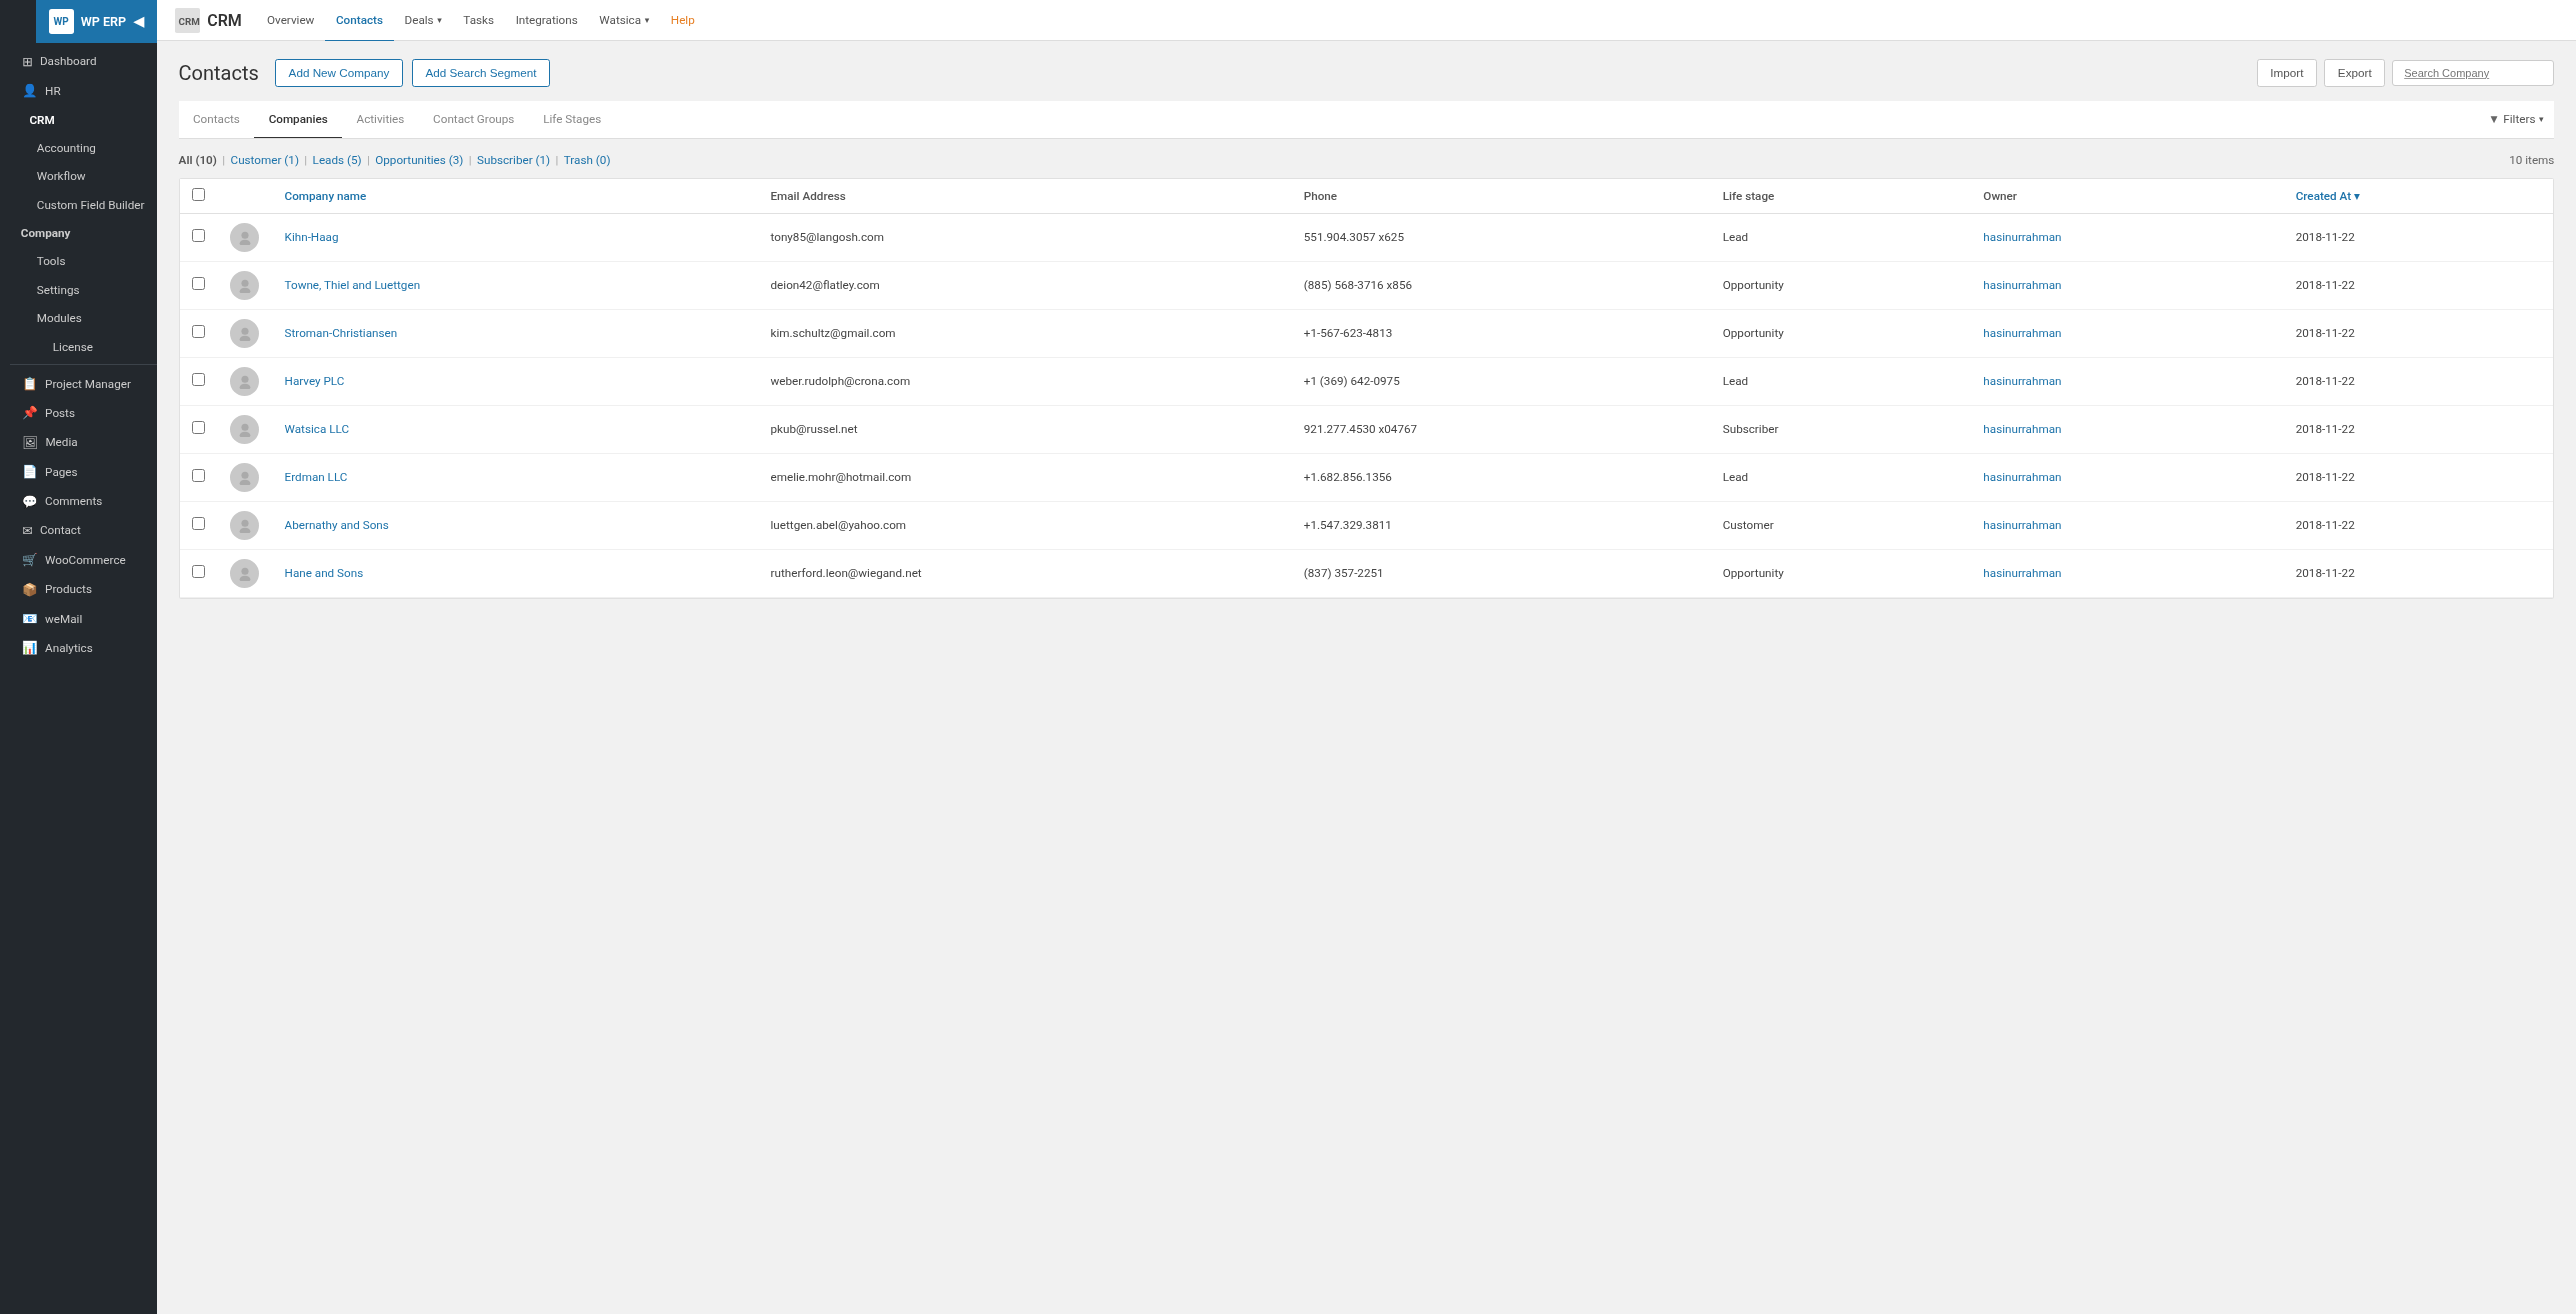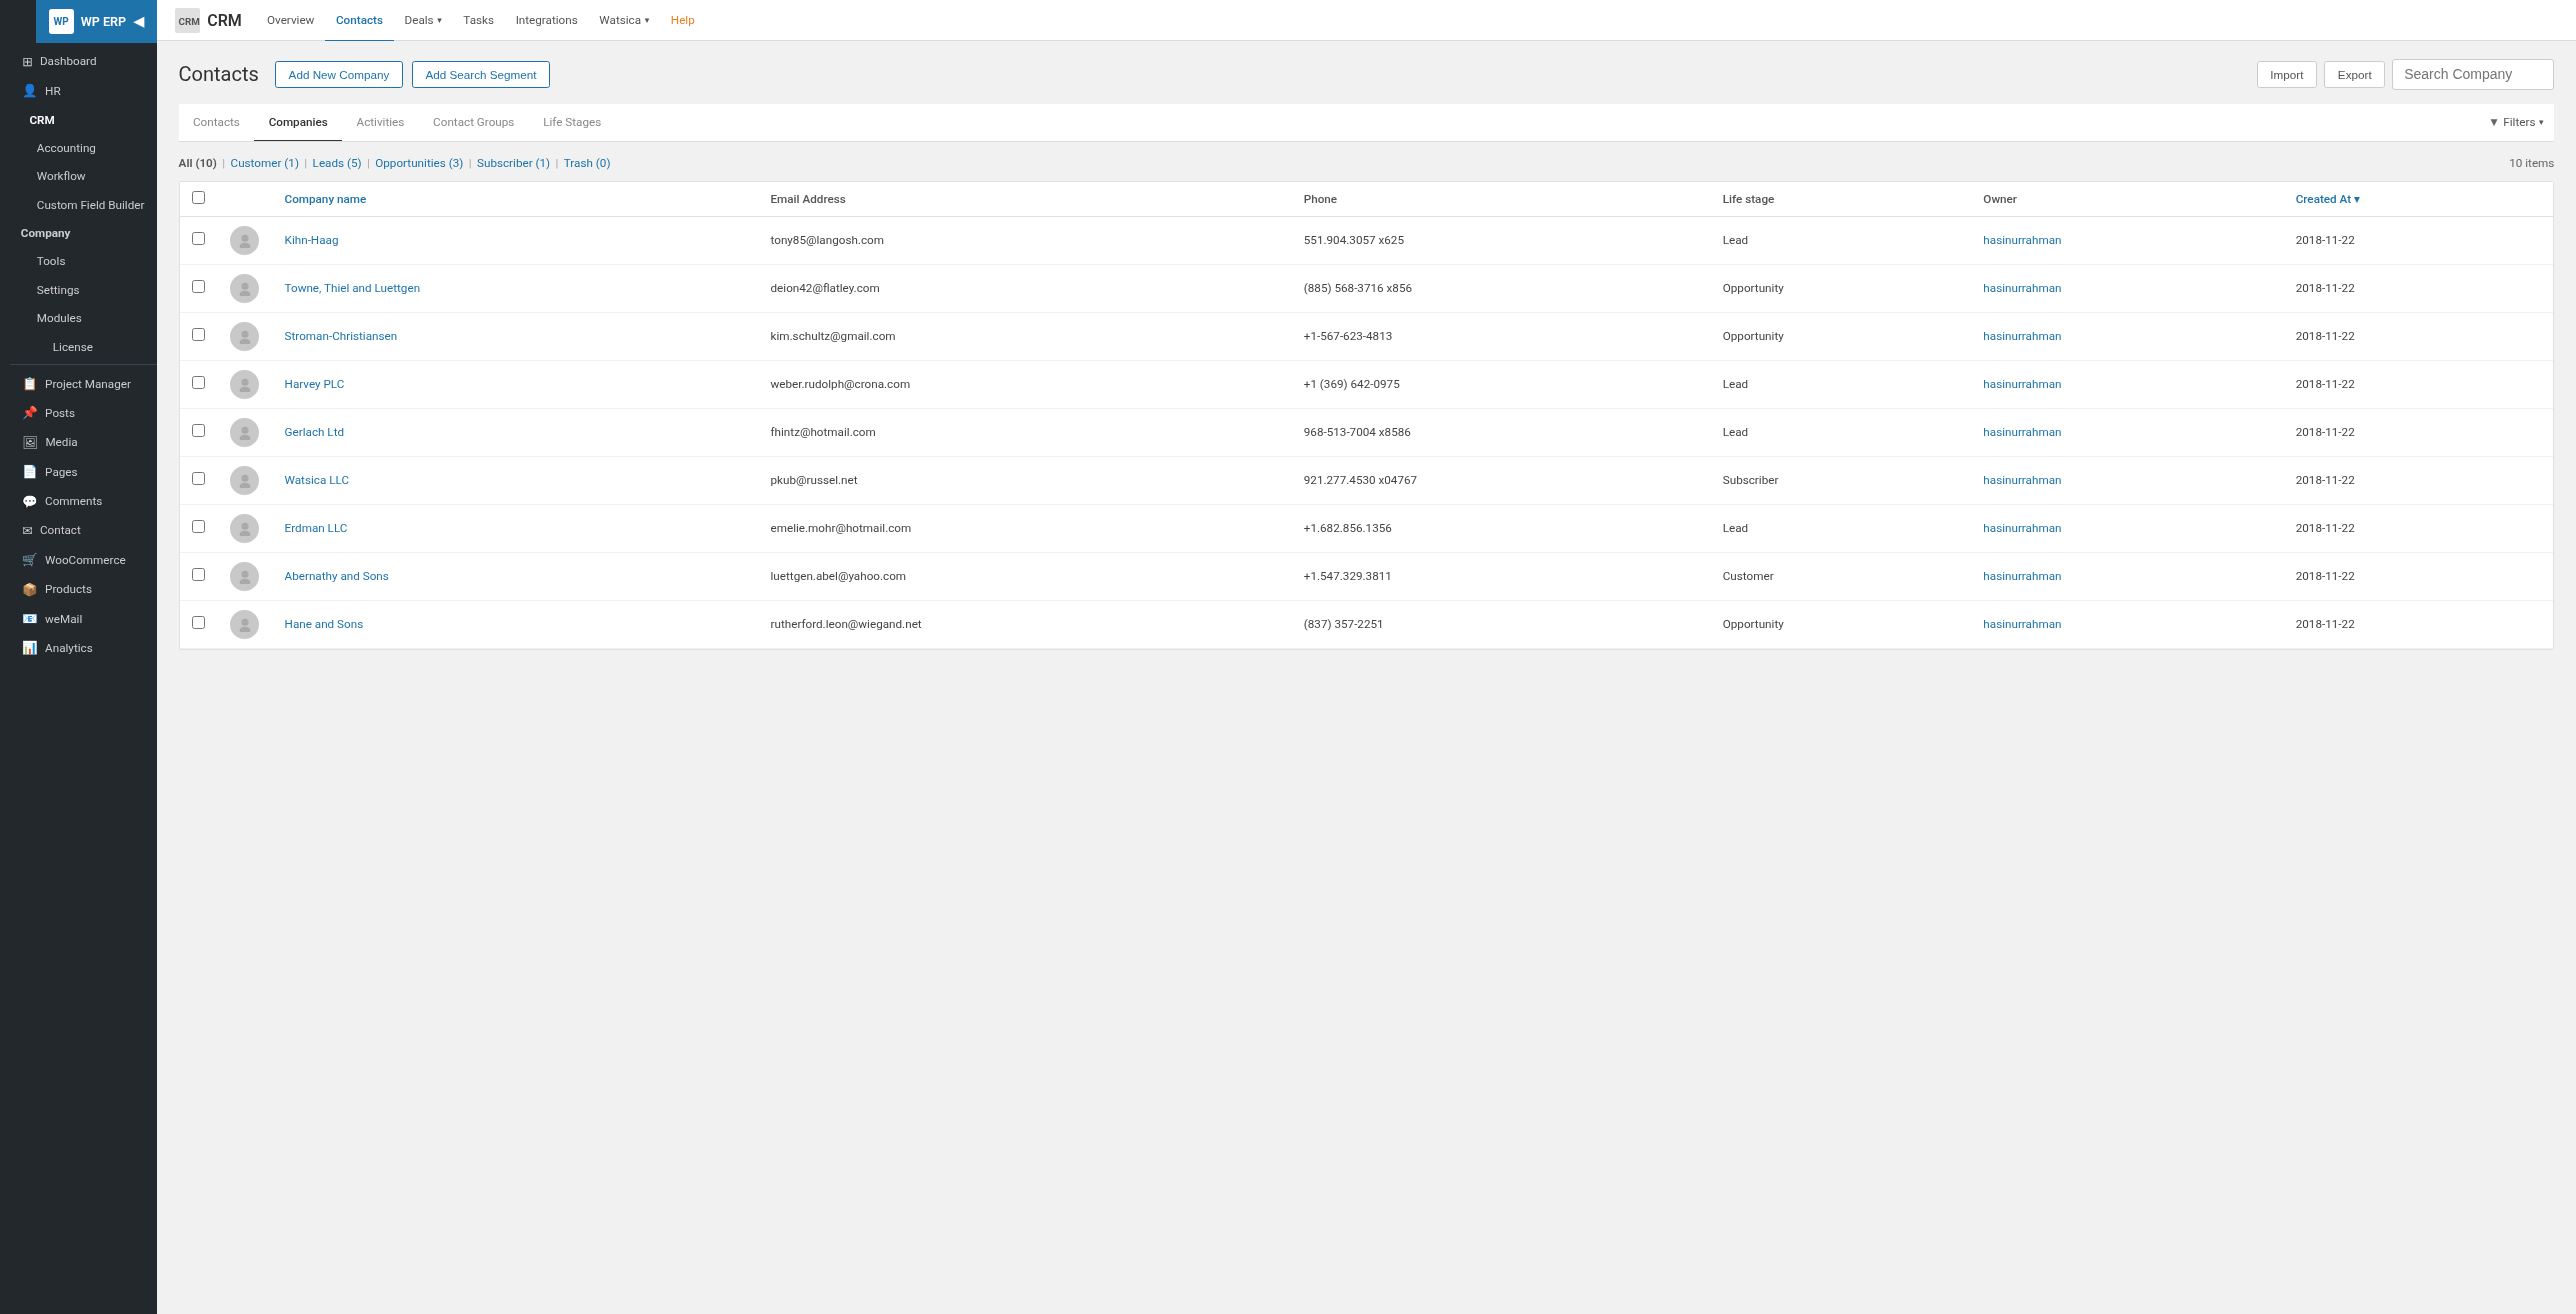--- a/index.html
+++ b/index.html
@@ -120,22 +120,23 @@
       background: white;
       border-radius: 2.7px;
       cursor: pointer;
       font-size: 11.7px;
     }
     .search-company-input {
       padding: 6.3px 10.8px;
       border: 0.9px solid #ccc;
       border-radius: 3px;
       width: 162px;
-      font-size: 14px;
+      font-size: 11px;
       color: #999;
+      text-decoration: underline;
     }
 
     
     #tabs {
       display: flex;
       align-items: center;
       background: white;
       border-bottom: 0.9px solid #ddd;
       padding: 0 0;
       margin-bottom: 14.4px;
@@ -517,41 +518,20 @@
       </td>
       <td class="td-avatar">
         <div class="avatar-circle">
           <svg width="16" height="16" viewBox="0 0 18 18" fill="none">
             <circle cx="9" cy="7" r="4" fill="#aaa"></circle>
             <ellipse cx="9" cy="16" rx="6" ry="4" fill="#aaa"></ellipse>
           </svg>
         </div>
       </td>
       <td>
-        <a class="company-link">Gerlach Ltd</a>
-      </td>
-      <td>fhintz@hotmail.com</td>
-      <td>968-513-7004 x8586</td>
-      <td>Lead</td>
-      <td><span class="owner-link">hasinurrahman</span></td>
-      <td>2018-11-22</td>
-    </tr>
-            <tr>
-      <td class="td-check">
-        <input type="checkbox" style="">
-      </td>
-      <td class="td-avatar">
-        <div class="avatar-circle">
-          <svg width="16" height="16" viewBox="0 0 18 18" fill="none">
-            <circle cx="9" cy="7" r="4" fill="#aaa"></circle>
-            <ellipse cx="9" cy="16" rx="6" ry="4" fill="#aaa"></ellipse>
-          </svg>
-        </div>
-      </td>
-      <td>
         <a class="company-link">Watsica LLC</a>
       </td>
       <td>pkub@russel.net</td>
       <td>921.277.4530 x04767</td>
       <td>Subscriber</td>
       <td><span class="owner-link">hasinurrahman</span></td>
       <td>2018-11-22</td>
     </tr>
             <tr>
       <td class="td-check">

